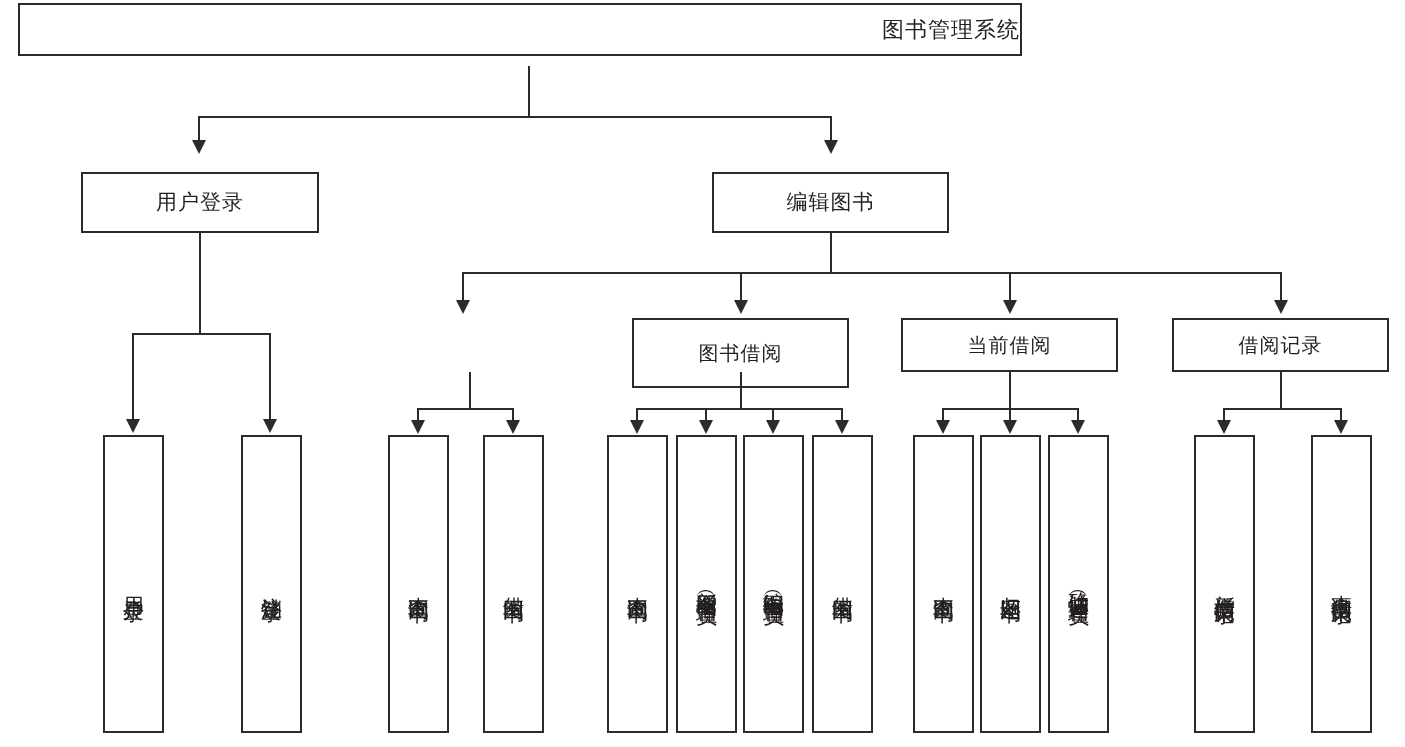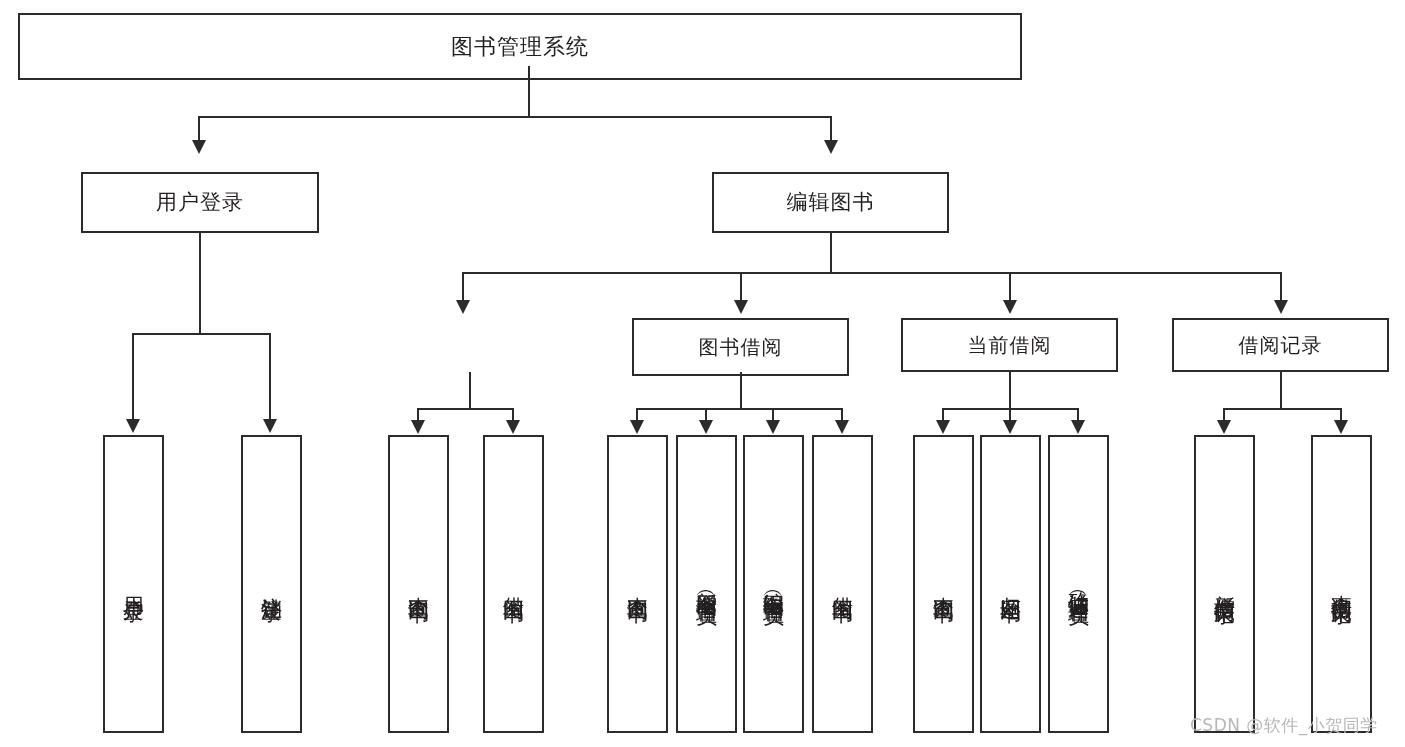--- a/index.html
+++ b/index.html
@@ -78,21 +78,21 @@
     white-space:nowrap;
     letter-spacing:0.5px;
     user-select:none;
   }
 </style>
 </head>
 <body>
 
 <div id="canvas">
 
-  <div class="node root" style="left:18px;top:13px;width:1004px;height:67px;">
+  <div class="node root" style="left:18px;top:3px;width:1004px;height:53px;justify-content:flex-end;">
     <span>图书管理系统</span>
   </div>
 
   <div class="vline" style="left:528px;top:66px;width:2px;height:50px;"></div>
 
   <div class="hline" style="left:198px;top:116px;width:634px;height:2px;"></div>
 
   <div class="vline" style="left:198px;top:116px;width:2px;height:28px;"></div>
   <div class="arrow" style="left:192px;top:140px;"></div>
   <div class="vline" style="left:830px;top:116px;width:2px;height:28px;"></div>
@@ -116,21 +116,21 @@
   <div class="hline" style="left:462px;top:272px;width:820px;height:2px;"></div>
   <div class="vline" style="left:462px;top:272px;width:2px;height:30px;"></div>
   <div class="arrow" style="left:456px;top:300px;"></div>
   <div class="vline" style="left:740px;top:272px;width:2px;height:30px;"></div>
   <div class="arrow" style="left:734px;top:300px;"></div>
   <div class="vline" style="left:1009px;top:272px;width:2px;height:30px;"></div>
   <div class="arrow" style="left:1003px;top:300px;"></div>
   <div class="vline" style="left:1280px;top:272px;width:2px;height:30px;"></div>
   <div class="arrow" style="left:1274px;top:300px;"></div>
 
-  <div class="node lvl2" style="left:632px;top:318px;width:217px;height:58px;">
+  <div class="node lvl2" style="left:632px;top:318px;width:217px;height:70px;">
     <span>图书借阅</span>
   </div>
   <div class="node lvl2" style="left:901px;top:318px;width:217px;height:54px;">
     <span>当前借阅</span>
   </div>
   <div class="node lvl2" style="left:1172px;top:318px;width:217px;height:54px;">
     <span>借阅记录</span>
   </div>
 
   <div class="vline" style="left:469px;top:372px;width:2px;height:36px;"></div>
@@ -200,15 +200,14 @@
   <div class="node leaf" style="left:1048px;top:435px;width:61px;height:298px;">
     <span class="vtext">确认归还（管理员）</span>
   </div>
   <div class="node leaf" style="left:1194px;top:435px;width:61px;height:298px;">
     <span class="vtext">新增借阅记录</span>
   </div>
   <div class="node leaf" style="left:1311px;top:435px;width:61px;height:298px;">
     <span class="vtext">查询借阅记录</span>
   </div>
 
-  <div class="watermark" style="left:1190px;top:714px;">CSDN @软件_小贺同学</div>
 
 </div>
 
 </body></html>

